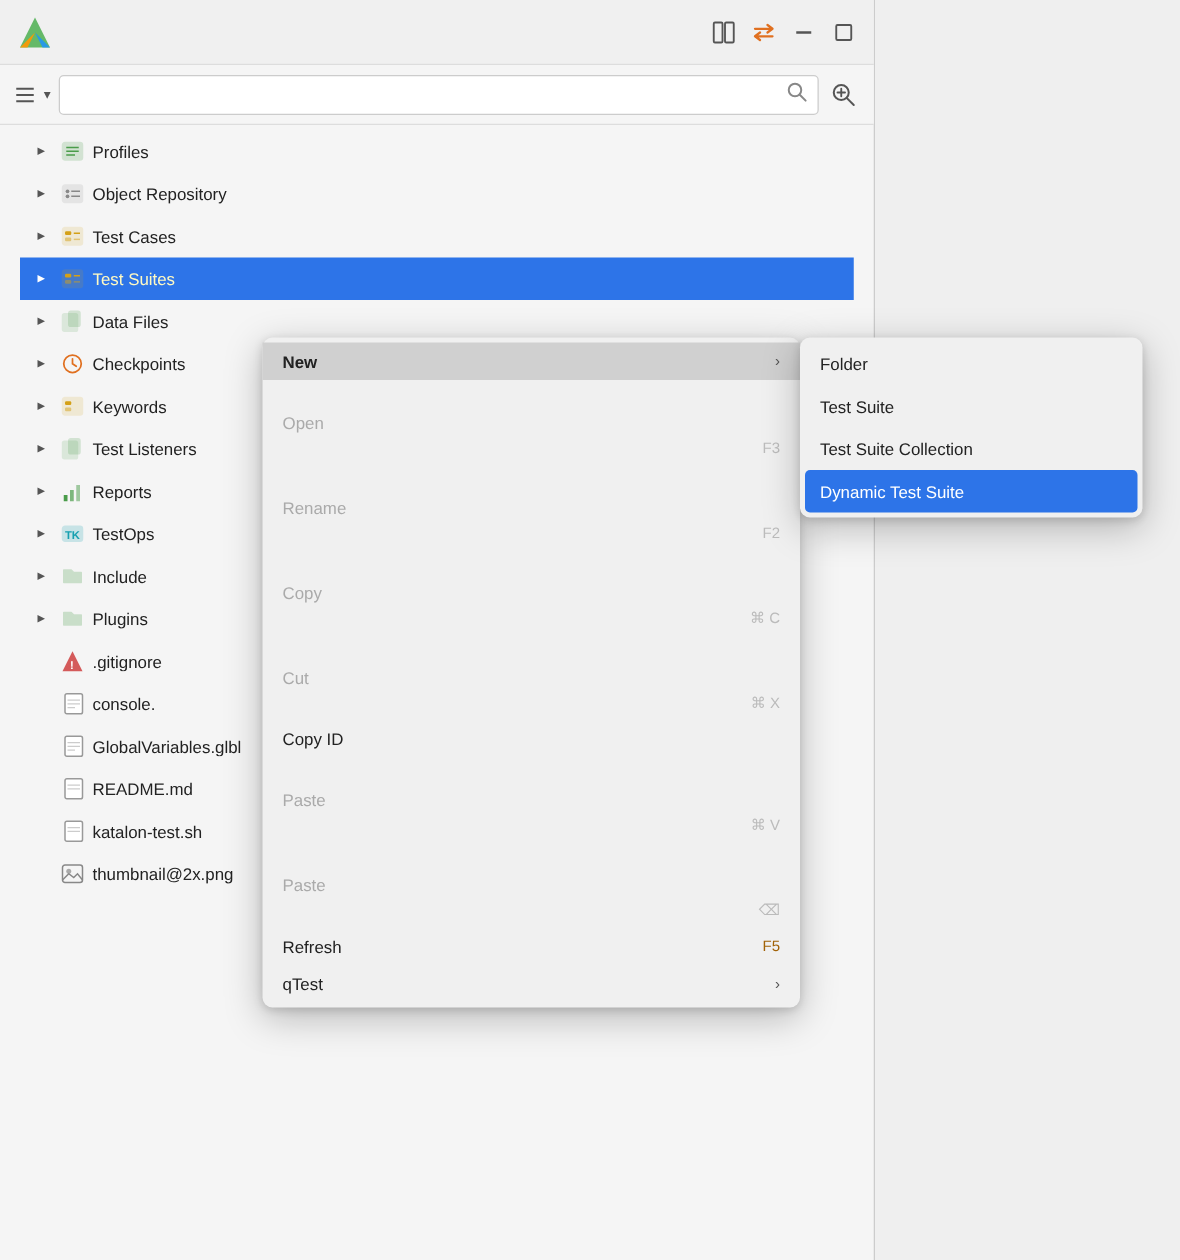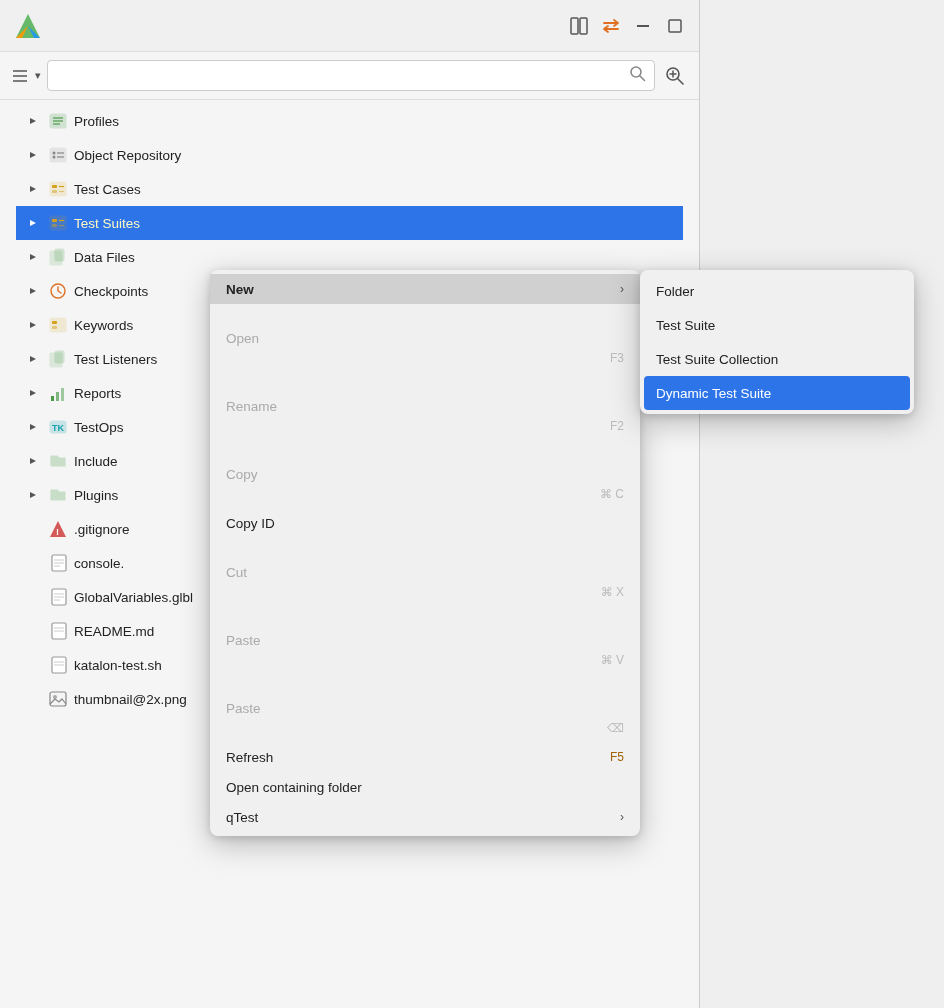--- a/index.html
+++ b/index.html
@@ -579,41 +579,38 @@
       <span class="ctx-shortcut">F3</span>
     </div>
     <div class="ctx-item disabled">
       <span class="ctx-label">Rename</span>
       <span class="ctx-shortcut">F2</span>
     </div>
     <div class="ctx-item disabled">
       <span class="ctx-label">Copy</span>
       <span class="ctx-shortcut">⌘ C</span>
     </div>
-    <div class="ctx-item">
-      <span class="ctx-label">Copy ID</span>
-    </div>
     <div class="ctx-item disabled">
       <span class="ctx-label">Cut</span>
       <span class="ctx-shortcut">⌘ X</span>
     </div>
+    <div class="ctx-item">
+      <span class="ctx-label">Copy ID</span>
+    </div>
     <div class="ctx-item disabled">
       <span class="ctx-label">Paste</span>
       <span class="ctx-shortcut">⌘ V</span>
     </div>
     <div class="ctx-item disabled">
       <span class="ctx-label">Paste</span>
       <span class="ctx-shortcut">⌫</span>
     </div>
     <div class="ctx-item">
       <span class="ctx-label">Refresh</span>
       <span class="ctx-shortcut">F5</span>
-    </div>
-    <div class="ctx-item">
-      <span class="ctx-label">Open containing folder</span>
     </div>
     <div class="ctx-item">
       <span class="ctx-label">qTest</span>
       <span class="ctx-chevron">›</span>
     </div>
     <div class="submenu" id="submenu">
   <div class="submenu-item">Folder</div>
       <div class="submenu-item">Test Suite</div>
       <div class="submenu-item">Test Suite Collection</div>
       <div class="submenu-item active">Dynamic Test Suite</div>

